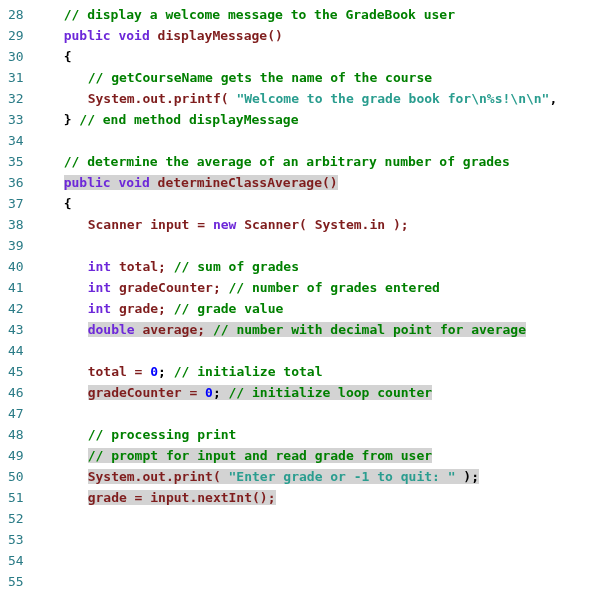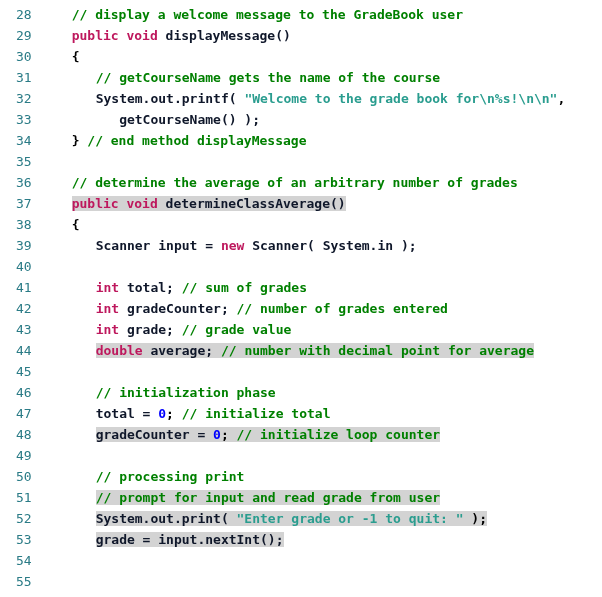--- a/index.html
+++ b/index.html
@@ -5,43 +5,43 @@
     body {
       margin: 0;
       padding: 0;
       background: #ffffff;
       font-family: 'Lucida Console', 'Consolas', monospace;
       font-size: 13px;
       line-height: 21px;
     }
     .code-container {
       display: flex;
-      padding: 4px 8px;
+      padding: 4px 0;
     }
     .line-numbers {
       flex-shrink: 0;
       text-align: right;
       padding-right: 16px;
       padding-left: 8px;
       color: #2a7b86;
       user-select: none;
     }
     .line-numbers div {
       height: 21px;
     }
     .code {
       flex: 1;
     }
     .code-line {
       height: 21px;
       white-space: pre;
     }
     .comment { color: #008000; font-weight: bold; }
-    .keyword { color: #be185d; font-weight: bold; }
-    .identifier { color: #0f172a; font-weight: bold; }
+    .keyword { color: #6d28d9; font-weight: bold; }
+    .identifier { color: #7f1d1d; font-weight: bold; }
     .punct { color: #000000; font-weight: bold; }
     .string { color: #2a9d8f; font-weight: bold; }
     .number { color: #0000ff; font-weight: bold; }
     .hl { background-color: #d3d3d3; }
     .indent1 { padding-left: 24px; }
     .indent2 { padding-left: 48px; }
   </style>
 </head>
 <body>
 
@@ -76,34 +76,32 @@
     <div>54</div>
     <div>55</div>
   </div>
 
   <div class="code">
     <div class="code-line indent1"><span class="comment">// display a welcome message to the GradeBook user</span></div>
     <div class="code-line indent1"><span class="keyword">public</span><span class="identifier"> </span><span class="keyword">void</span><span class="identifier"> displayMessage()</span></div>
     <div class="code-line indent1"><span class="punct">{</span></div>
     <div class="code-line indent2"><span class="comment">// getCourseName gets the name of the course</span></div>
     <div class="code-line indent2"><span class="identifier">System.out.printf( </span><span class="string">"Welcome to the grade book for\n%s!\n\n"</span><span class="punct">,</span></div>
-    <div class="code-line indent2"><span class="identifier">   getCourseName() );</span></div>
     <div class="code-line indent1"><span class="punct">} </span><span class="comment">// end method displayMessage</span></div>
     <div class="code-line"></div>
     <div class="code-line indent1"><span class="comment">// determine the average of an arbitrary number of grades</span></div>
     <div class="code-line indent1"><span class="hl"><span class="keyword">public</span><span class="keyword"> void</span><span class="identifier"> determineClassAverage()</span></span></div>
     <div class="code-line indent1"><span class="punct">{</span></div>
     <div class="code-line indent2"><span class="identifier">Scanner input = </span><span class="keyword">new</span><span class="identifier"> Scanner( System.in );</span></div>
     <div class="code-line"></div>
     <div class="code-line indent2"><span class="keyword">int</span><span class="identifier"> total; </span><span class="comment">// sum of grades</span></div>
     <div class="code-line indent2"><span class="keyword">int</span><span class="identifier"> gradeCounter; </span><span class="comment">// number of grades entered</span></div>
     <div class="code-line indent2"><span class="keyword">int</span><span class="identifier"> grade; </span><span class="comment">// grade value</span></div>
     <div class="code-line indent2"><span class="hl"><span class="keyword">double</span><span class="identifier"> average; </span><span class="comment">// number with decimal point for average</span></span></div>
     <div class="code-line"></div>
-    <div class="code-line indent2"><span class="comment">// initialization phase</span></div>
     <div class="code-line indent2"><span class="identifier">total = </span><span class="number">0</span><span class="punct">; </span><span class="comment">// initialize total</span></div>
     <div class="code-line indent2"><span class="hl"><span class="identifier">gradeCounter = </span><span class="number">0</span><span class="punct">; </span><span class="comment">// initialize loop counter</span></span></div>
     <div class="code-line"></div>
     <div class="code-line indent2"><span class="comment">// processing print</span></div>
     <div class="code-line indent2"><span class="hl"><span class="comment">// prompt for input and read grade from user</span></span></div>
     <div class="code-line indent2"><span class="hl"><span class="identifier">System.out.print( </span><span class="string">"Enter grade or -1 to quit: "</span><span class="punct"> );</span></span></div>
     <div class="code-line indent2"><span class="hl"><span class="identifier">grade = input.nextInt();</span></span></div>
     <div class="code-line"></div>
   </div>
 </div>

